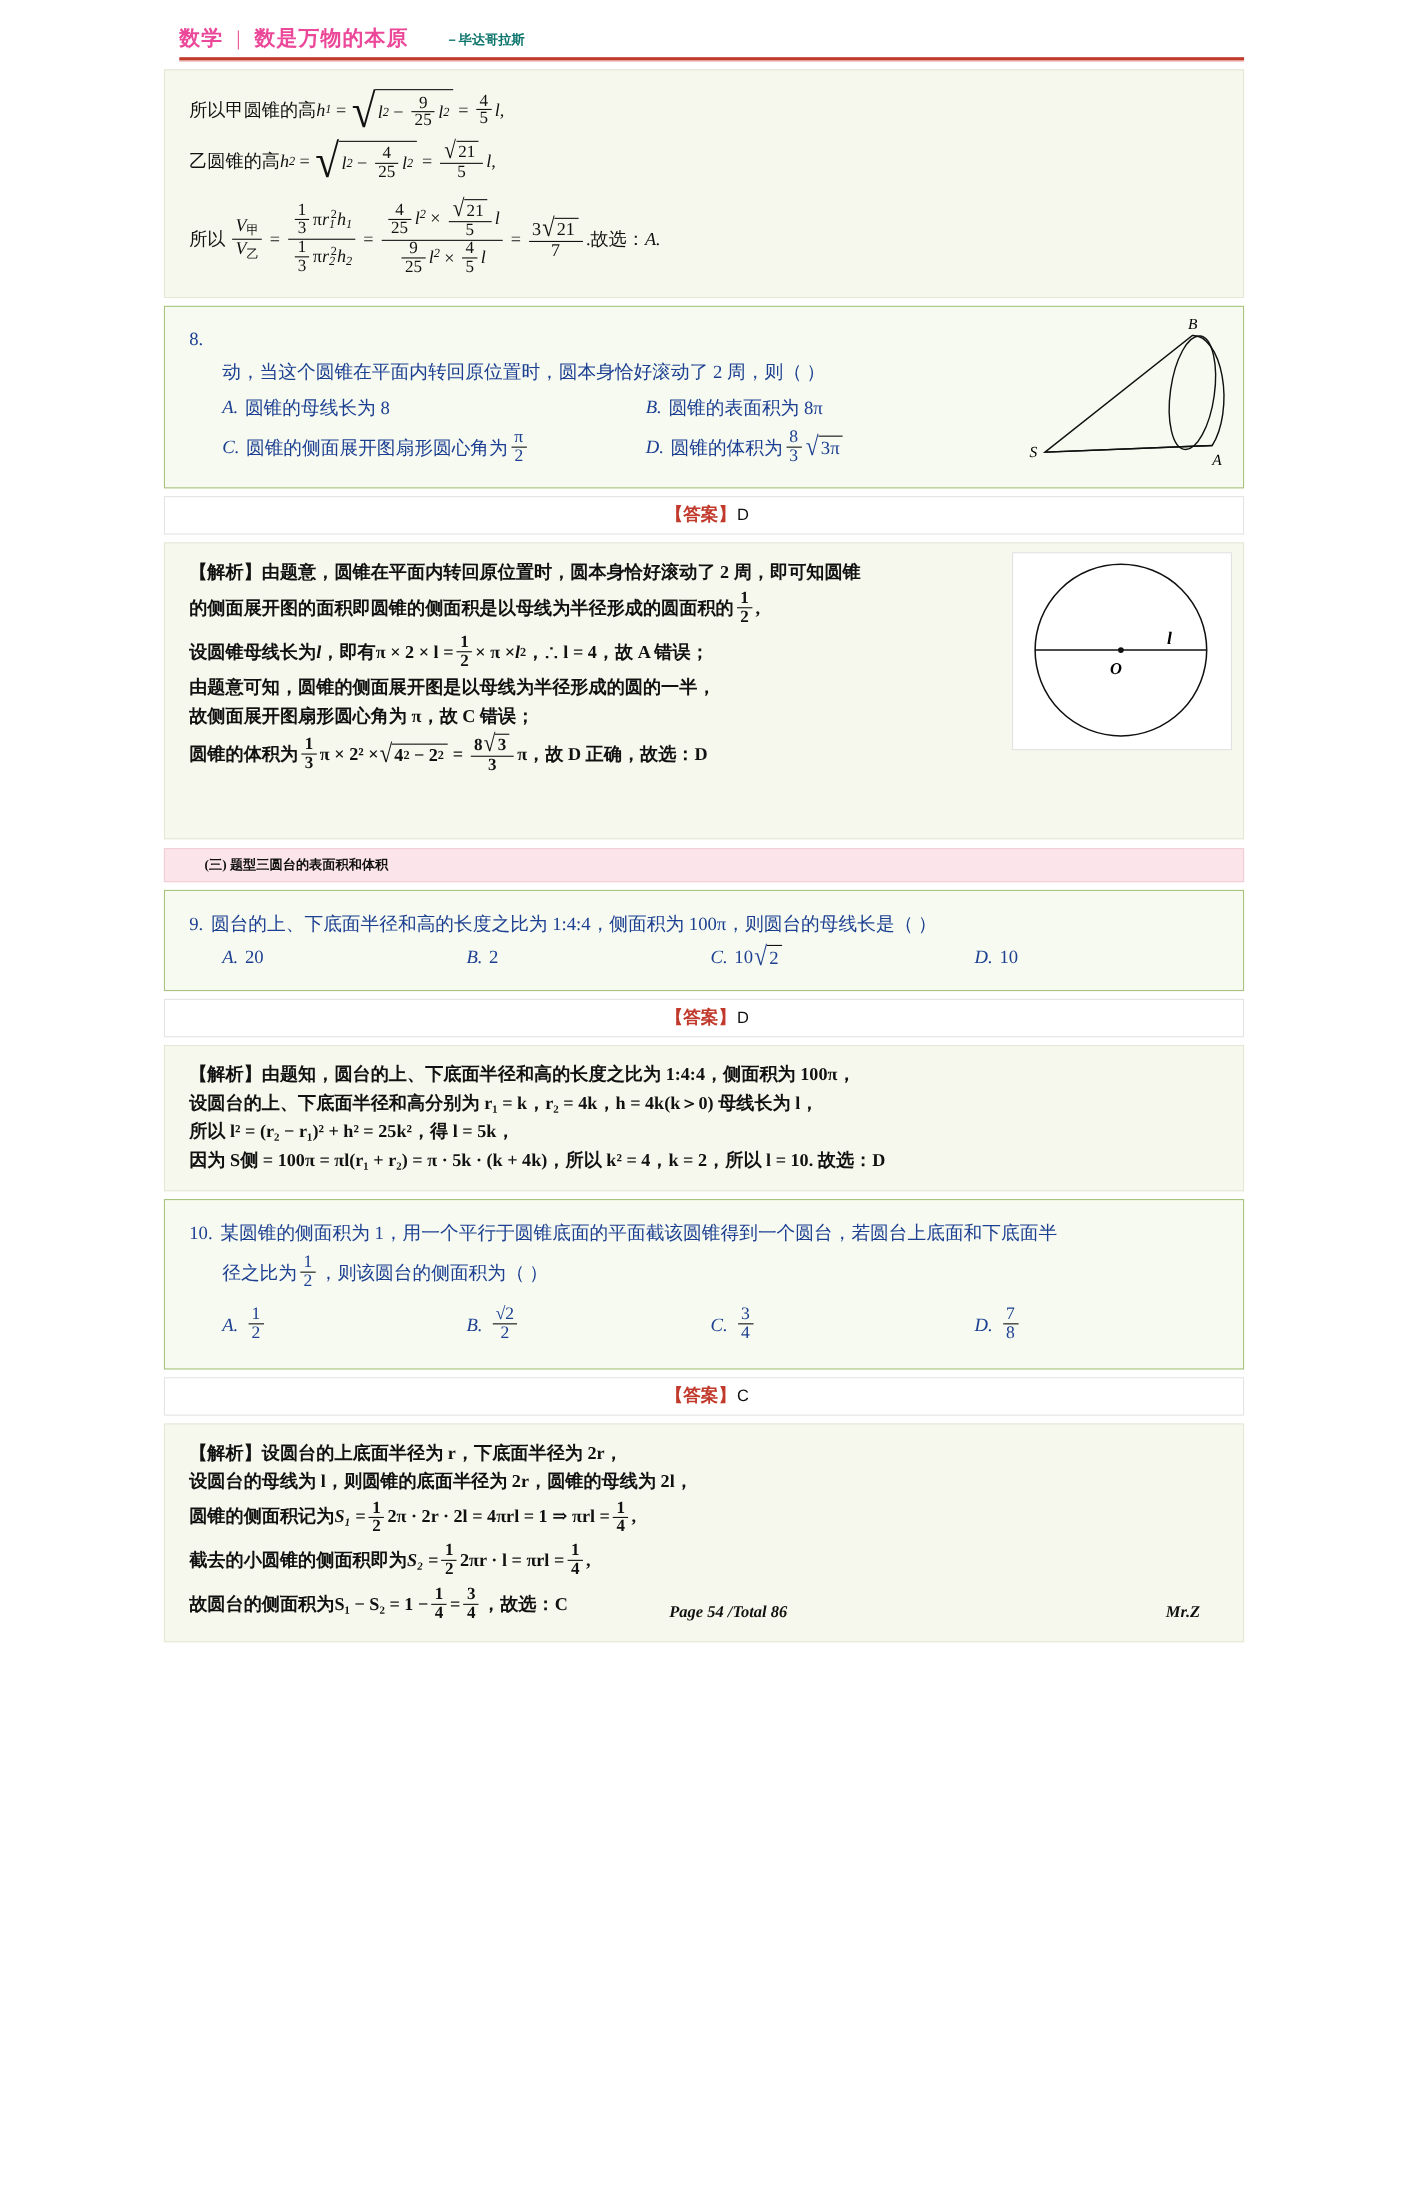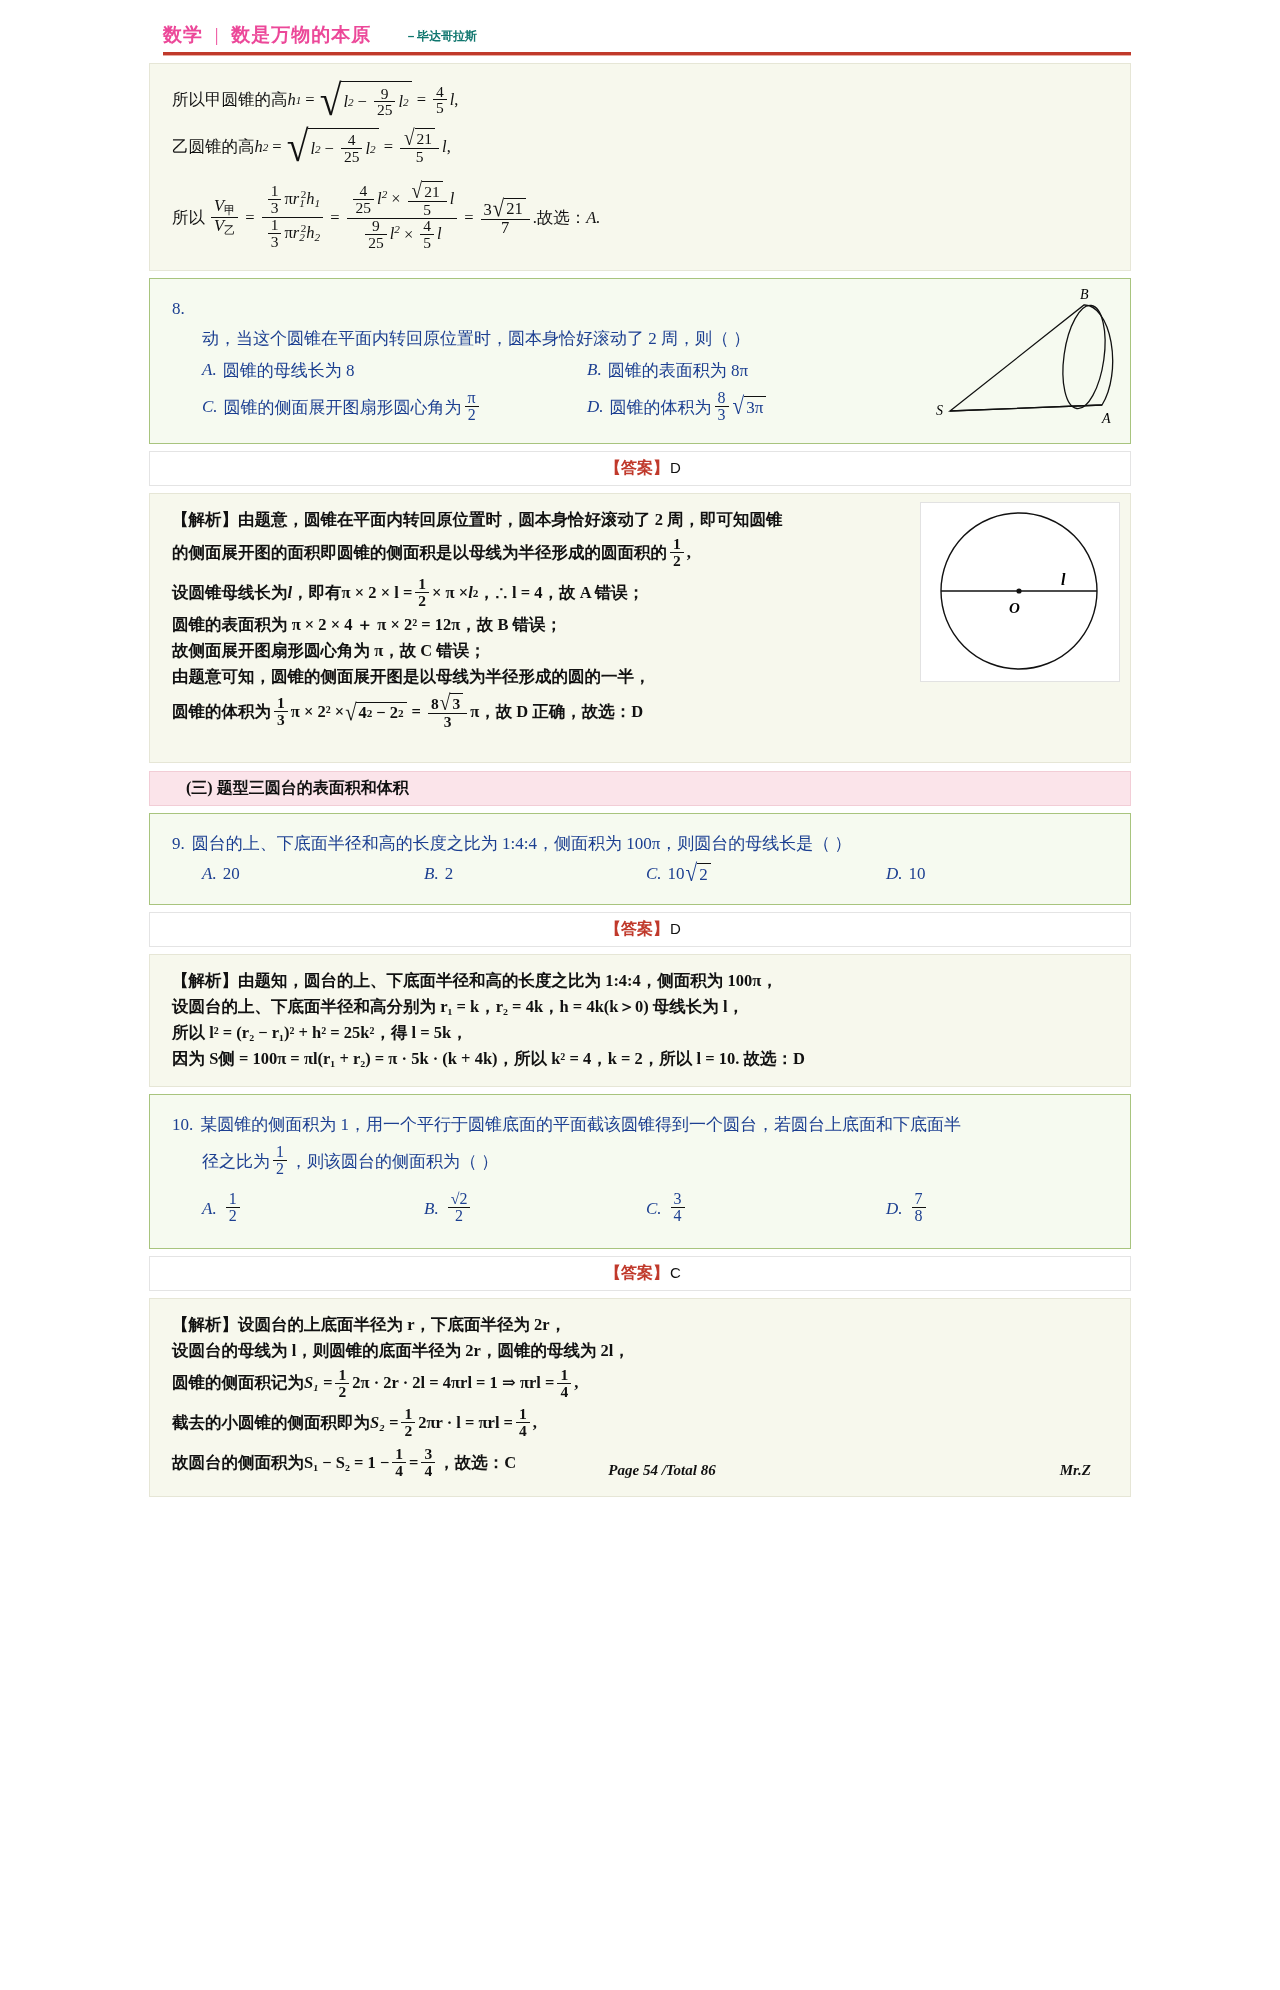--- a/index.html
+++ b/index.html
@@ -86,21 +86,21 @@
   .explain-block {
     background: #f7f8ed;
     border: 1px solid #e6e6d6;
     font-weight: bold;
   }
   .section-header {
     margin: 8px 14px 0 14px;
     background: #fbe4ea;
     border: 1px solid #f2cdd6;
     padding: 6px 16px 6px 36px;
-    font-size: 16px;
+    font-size: 12px;
     font-weight: bold;
     color: #111;
     box-sizing: border-box;
   }
 
   
   .line {
     font-size: 16.5px;
     line-height: 1.15;
     color: #111;
@@ -456,27 +456,24 @@
       <span class="frac">
         <span class="num">1</span>
         <span class="den">2</span>
       </span>
       <span>× π ×</span>
       <span class="mi">l</span>
         <span class="supn">2</span>
       <span>，∴ l = 4，故 A 错误；</span>
     </div>
     <div class="line">
-      <span>圆锥的表面积为 π × 2 × 4 ＋ π × 2² = 12π，故 B 错误；</span>
+      <span>由题意可知，圆锥的侧面展开图是以母线为半径形成的圆的一半，</span>
     </div>
     <div class="line">
       <span>故侧面展开图扇形圆心角为 π，故 C 错误；</span>
-    </div>
-    <div class="line">
-      <span>由题意可知，圆锥的侧面展开图是以母线为半径形成的圆的一半，</span>
     </div>
     <div class="line">
       <span>圆锥的体积为</span>
       <span class="frac">
         <span class="num mn">1</span>
           <span class="den mn">3</span>
       </span>
       <span>π × 2² ×</span>
       <span class="sqrt">
         <span class="rad">√</span>

